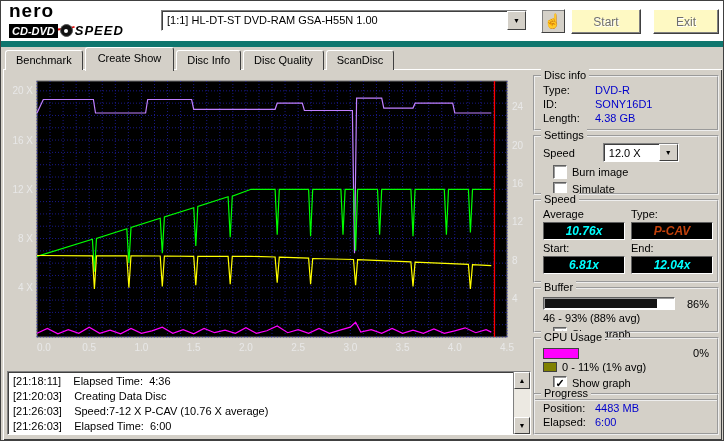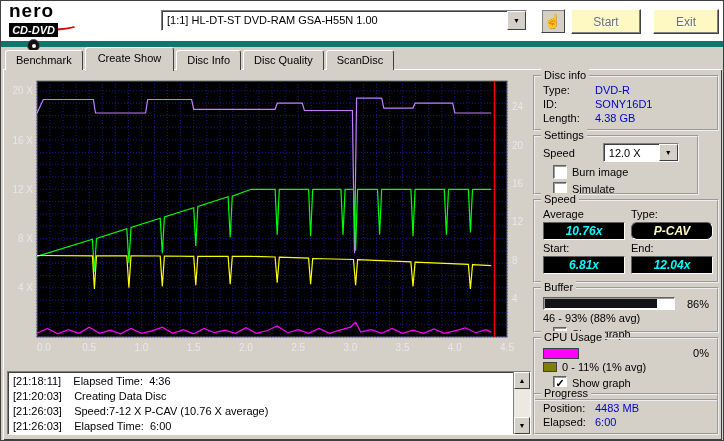--- a/index.html
+++ b/index.html
@@ -6,21 +6,21 @@
   .window{position:relative;width:724px;height:441px;background:#d4d0c8;
     font-family:"Liberation Sans",sans-serif;font-size:11px;color:#000;
     border:1px solid #404040;box-sizing:border-box;overflow:hidden;}
   
   .header{position:absolute;left:0;top:0;width:100%;height:40px;background:#ffffff;
     border-bottom:6px solid #0f766e;}
   .logo{position:absolute;left:8px;top:1px;width:148px;height:38px;}
   .logo-brand{font-weight:bold;font-size:19px;letter-spacing:1px;line-height:18px;}
   .logo-swoosh{position:absolute;left:2px;top:15px;width:64px;height:10px;
     border:2px solid transparent;border-bottom:2px solid #dd0000;border-radius:50%;}
-  .logo-sub{position:absolute;left:0;top:21px;display:flex;align-items:center;gap:2px;flex-direction:column;}
+  .logo-sub{position:absolute;left:0;top:21px;display:flex;align-items:center;gap:2px;}
   .logo-cd{background:#000;color:#fff;font-weight:bold;font-style:italic;font-size:11px;
     padding:0 3px;line-height:14px;}
   .disc-icon{width:11px;height:11px;border-radius:50%;background:#111;border:1px solid #555;
     position:relative;display:inline-block;}
   .disc-icon::after{content:"";position:absolute;left:3.5px;top:3.5px;width:4px;height:4px;
     border-radius:50%;background:#fff;}
   .logo-speed{font-weight:bold;font-style:italic;font-size:13px;letter-spacing:1px;}
   .combo{position:absolute;display:flex;align-items:stretch;background:#fff;
     border:1px solid;border-color:#808080 #fff #fff #808080;
     box-shadow:inset 1px 1px 0 #404040;}
@@ -51,21 +51,21 @@
     box-shadow:inset 1px 1px 0 #ffffff, inset -1px -1px 0 #404040;}
   
   .graph-wrap{position:absolute;left:4px;top:8px;width:524px;height:290px;}
   .axis{fill:#e8e8e8;font-size:10px;font-family:"Liberation Sans",sans-serif;}
   
   .group{position:absolute;border:2px groove #eeeeee;box-sizing:border-box;}
   .group-title{position:absolute;top:-8px;left:6px;background:#d4d0c8;padding:0 3px;}
   .lbl{color:#000;}
   .val-blue{color:#0000cc;}
   .g-disc{left:530px;top:6px;width:186px;height:56px;}
-  .g-settings{left:530px;top:66px;width:166px;height:60px;}
+  .g-settings{left:530px;top:66px;width:186px;height:60px;}
   .g-speed{left:530px;top:130px;width:186px;height:84px;}
   .g-buffer{left:530px;top:218px;width:186px;height:46px;}
   .g-cpu{left:530px;top:268px;width:186px;height:64px;}
   .g-progress{left:530px;top:324px;width:186px;height:42px;}
   .kv{display:grid;grid-template-columns:52px 1fr;row-gap:2px;padding:7px 8px 0 8px;}
   .settings-row{display:flex;align-items:center;padding:6px 8px 0 8px;gap:6px;}
   .speed-combo{position:relative;width:76px;height:19px;box-sizing:border-box;margin-left:22px;}
   .check-row{display:flex;align-items:center;gap:5px;padding:3px 8px 0 18px;cursor:pointer;}
   .cb{width:12px;height:12px;background:#fff;border:1px solid;box-sizing:content-box;
     border-color:#606060 #fff #fff #606060;box-shadow:inset 1px 1px 0 #9a9a9a;
@@ -253,21 +253,21 @@
         <span>Simulate</span>
       </label>
     </div>
 
     <div class="group g-speed">
       <span class="group-title">Speed</span>
       <div class="speed-grid">
         <span class="lbl">Average</span>
         <span class="lbl">Type:</span>
         <div class="lcd" style="color: rgb(0, 255, 255);">10.76x</div>
-        <div class="lcd" style="color: #fef9c3; border-radius: 6px;">P-CAV</div>
+        <div class="lcd" style="color: #c2410c;">P-CAV</div>
         <span class="lbl">Start:</span>
         <span class="lbl">End:</span>
         <div class="lcd" style="color: rgb(0, 255, 255);">6.81x</div>
         <div class="lcd" style="color: rgb(0, 255, 255);">12.04x</div>
       </div>
     </div>
 
     <div class="group g-buffer">
       <span class="group-title">Buffer</span>
       <div class="bar-row">

